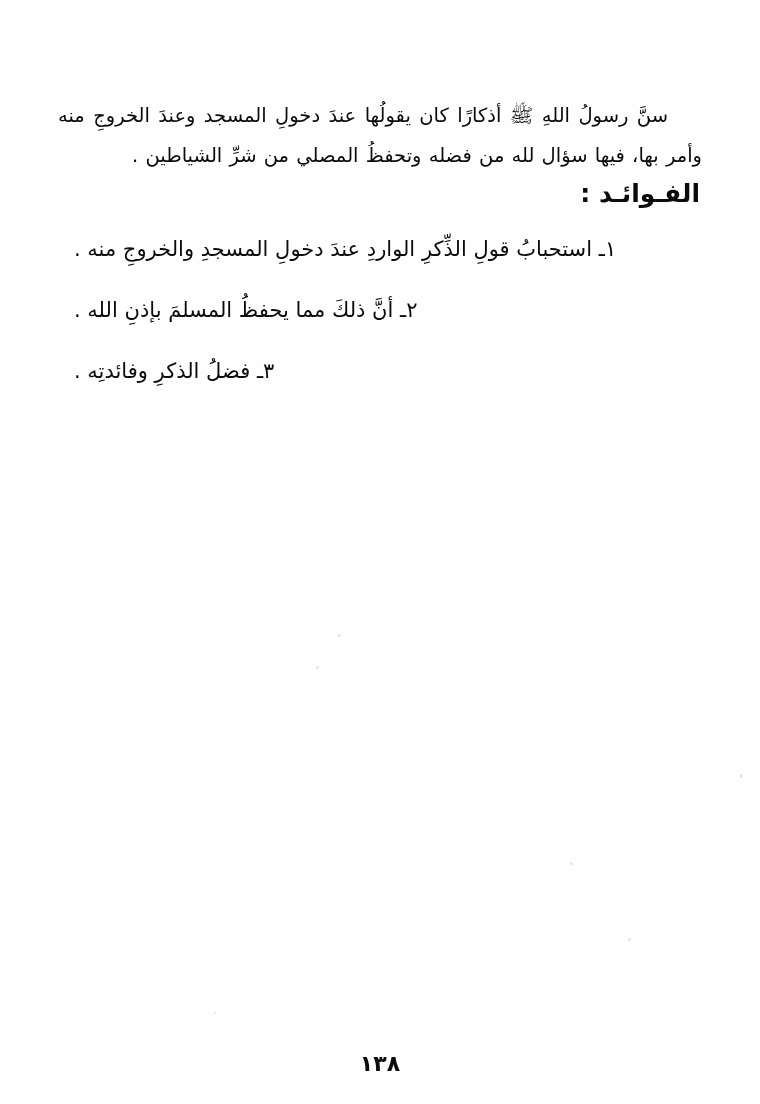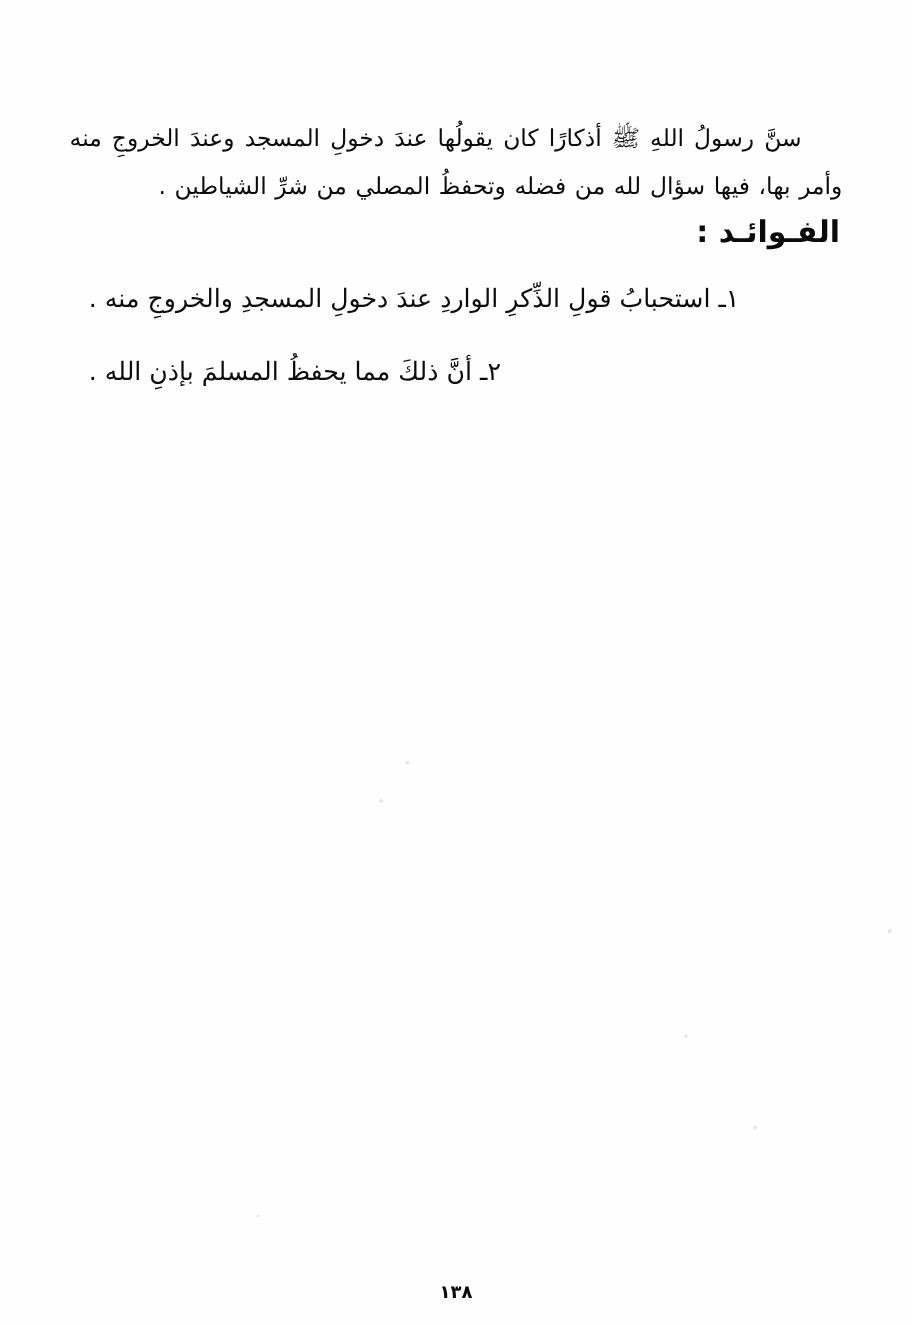--- a/index.html
+++ b/index.html
@@ -65,25 +65,25 @@
     font-size: 21px;
     line-height: 2.15;
     margin: 16px;
     text-align: left;
   }
   .list-item.i1 { padding-right: 0px; }
   .list-item.i2 { padding-right: 26px; }
   .list-item.i3 { padding-right: 92px; }
   .page-number {
     position: absolute;
-    bottom: 18px;
+    bottom: 28px;
     left: 0;
     right: 0;
     text-align: center;
-    font-size: 15px;
+    font-size: 22px;
     font-weight: bold;
     letter-spacing: 1px;
   }
   .speck {
     position: absolute;
     background: #cfcfcf;
     border-radius: 50%;
     opacity: 0.55;
   }
   .s1 { width: 3px; height: 3px; top: 634px; left: 338px; }
@@ -101,20 +101,21 @@
   <div class="content">
 
 
     <p class="para first">سنَّ رسولُ اللهِ ﷺ أذكارًا كان يقولُها عندَ دخولِ المسجد وعندَ الخروجِ منه وأمر بها، فيها سؤال لله من فضله وتحفظُ المصلي من شرِّ الشياطين .</p>
 
     <h2 class="section-heading heading-fawaid">الفـوائـد :</h2>
 
     <ul class="list">
       <li class="list-item i1">١ـ استحبابُ قولِ الذِّكرِ الواردِ عندَ دخولِ المسجدِ والخروجِ منه .</li>
       <li class="list-item i2">٢ـ أنَّ ذلكَ مما يحفظُ المسلمَ بإذنِ الله .</li>
+      <li class="list-item i3">٣ـ فضلُ الذكرِ وفائدتِه .</li>
     </ul>
 
   </div>
 
   <div class="speck s1"></div>
   <div class="speck s2"></div>
   <div class="speck s3"></div>
   <div class="speck s4"></div>
   <div class="speck s5"></div>
   <div class="speck s6"></div>

